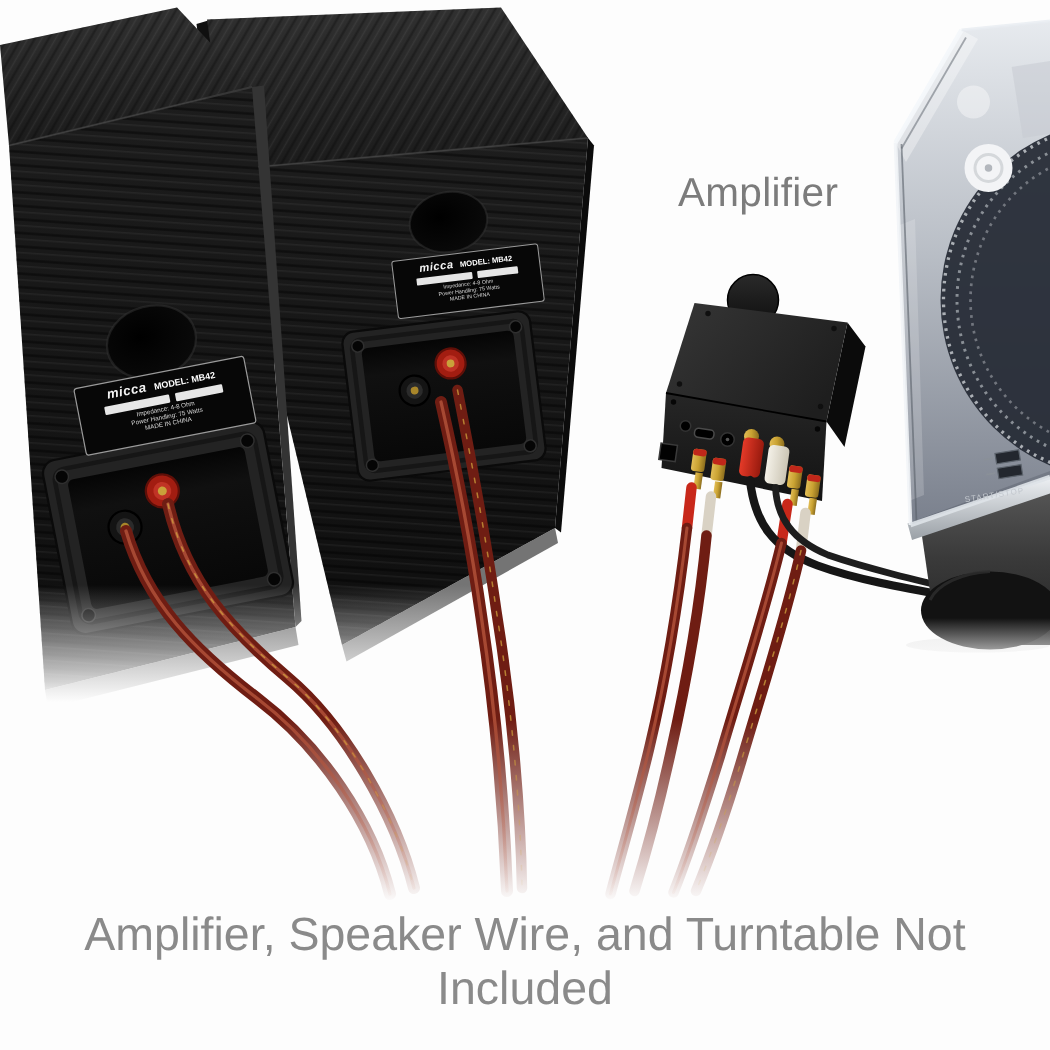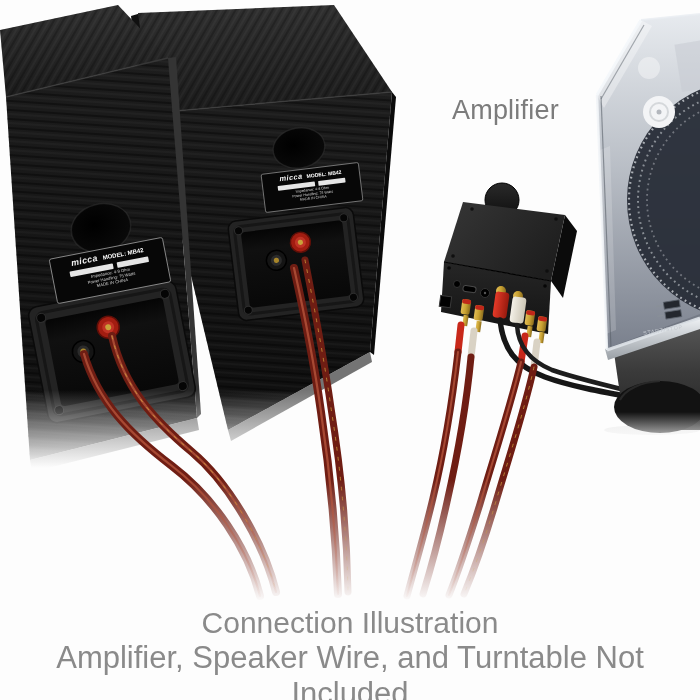--- a/index.html
+++ b/index.html
@@ -3,21 +3,21 @@
 <meta charset="utf-8">
 <style>
   html,body{margin:0;padding:0;background:#ffffff;}
   .stage{
     position:relative;width:700px;height:700px;overflow:hidden;
     background:#fdfdfd;font-family:"Liberation Sans", sans-serif;
   }
   .art{position:absolute;left:0;top:0;}
   
   .amp-note{
-    position:absolute;left:452px;top:94px;width:170px;
+    position:absolute;left:452px;top:112px;width:170px;
     font-size:27px;line-height:33px;color:#7c7c7c;letter-spacing:.2px;
   }
   
   .caption{
     position:absolute;left:0;top:605px;width:700px;text-align:center;color:#8a8a8a;
   }
   .caption .cap1{font-size:30px;line-height:35px;display:block;}
   .caption .cap2{font-size:31px;line-height:36px;display:block;}
   
   .spk-label{
@@ -354,17 +354,16 @@
     </div>
   </div>
 
   <div class="tt-startstop">START/STOP</div>
 
   <div class="amp-note">
     <span>Amplifier</span><br>
   </div>
 
   <div class="caption">
-    <span class="cap1">Connection Illustration</span>
     <span class="cap2">Amplifier, Speaker Wire, and Turntable Not Included</span>
   </div>
 
 </div>
 
 </body></html>

